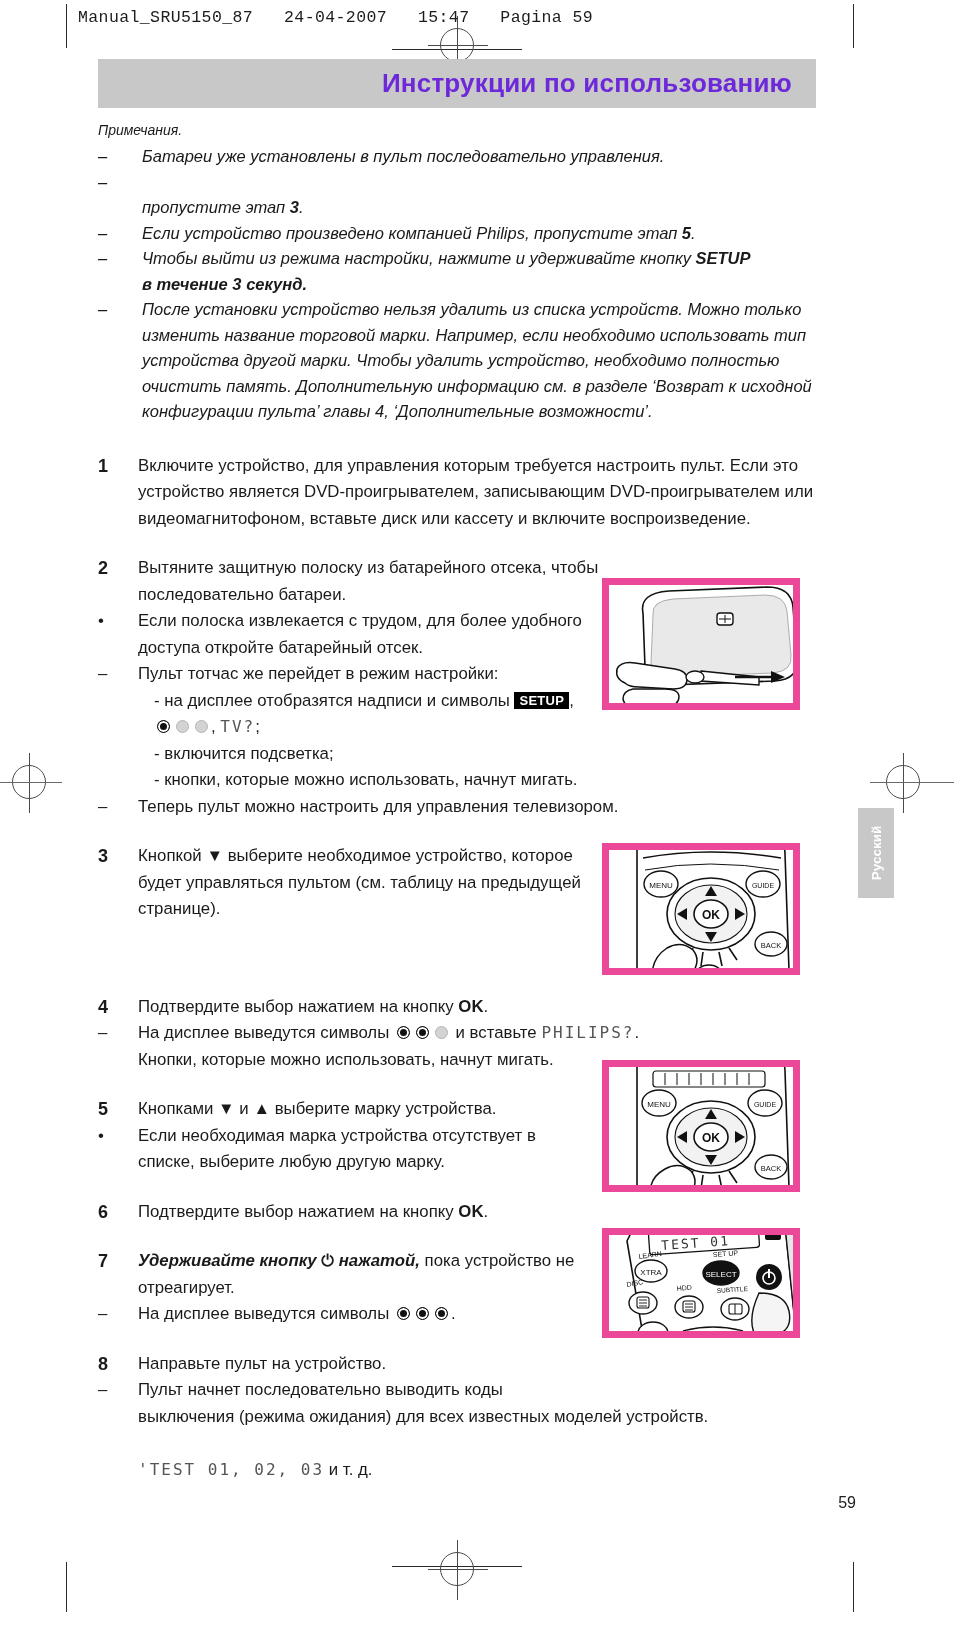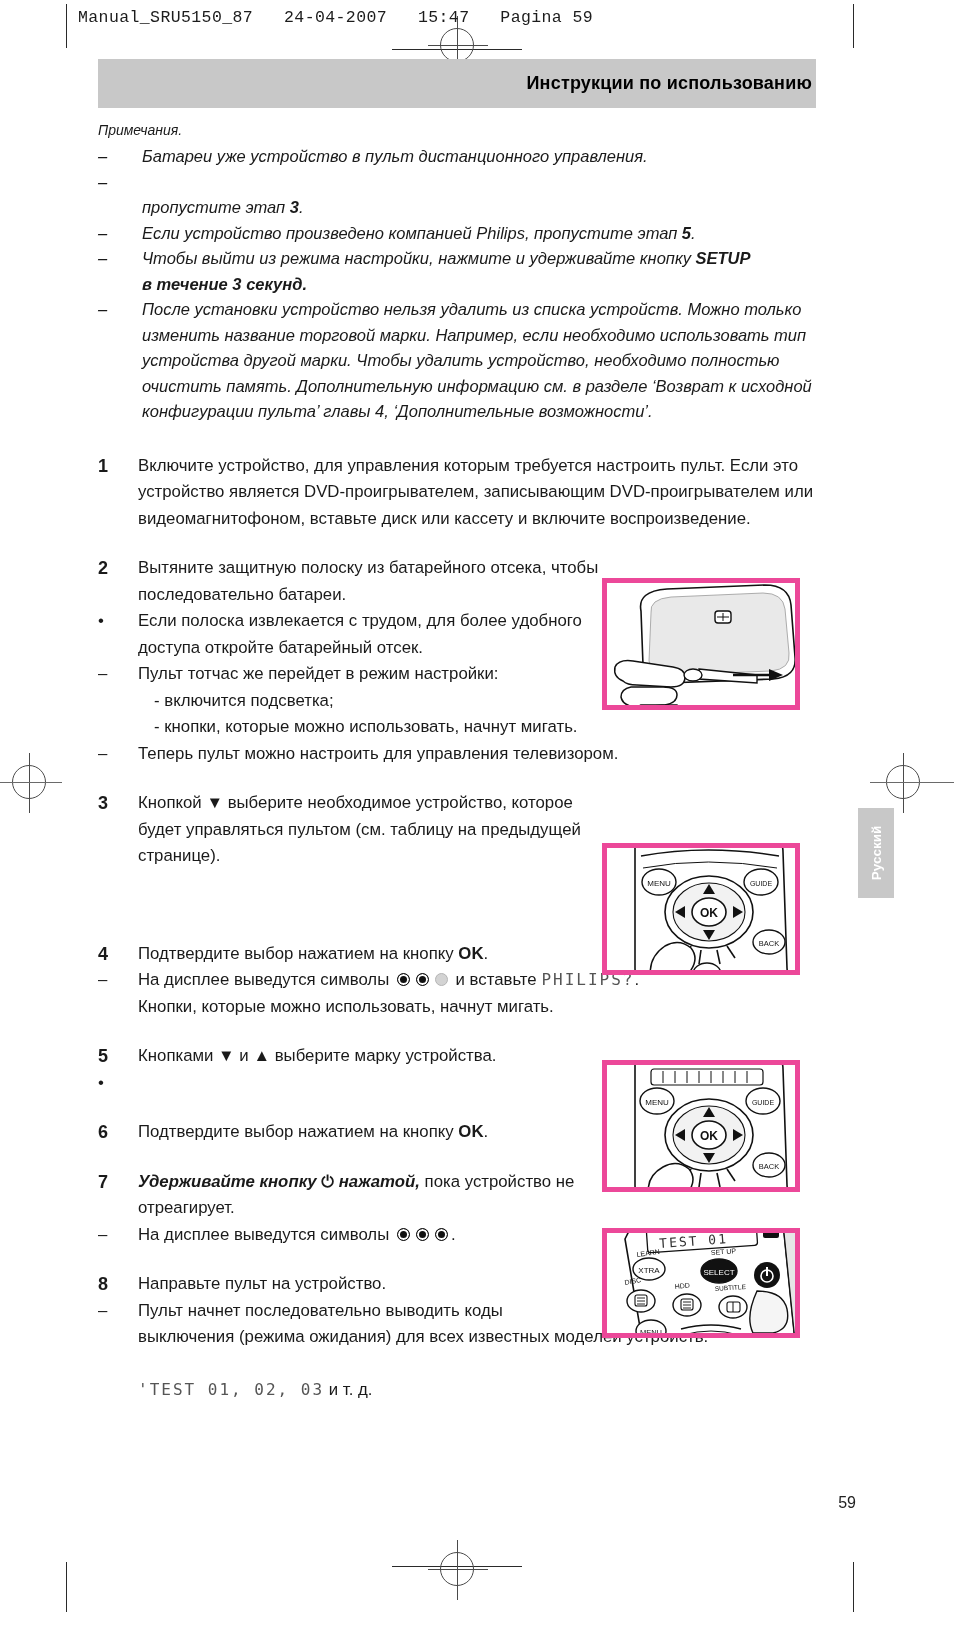--- a/index.html
+++ b/index.html
@@ -35,22 +35,22 @@
     white-space: pre;
   }
 
   
   .titleband {
     position: absolute; left: 98px; top: 59px; width: 718px; height: 49px;
     background: #c8c8c8;
     display: flex; align-items: center; justify-content: flex-end;
   }
   .titleband .t {
-    color: #000000; font-weight: bold; font-size: 18px;
-    letter-spacing: 0.2px; padding-right: 4px;
+    color: #6d28d9; font-weight: bold; font-size: 26px;
+    letter-spacing: 0.2px; padding-right: 24px;
   }
 
   
   .body { position: absolute; left: 98px; top: 118px; width: 722px; }
 
   .note-head {
     font-style: italic; font-size: 14px; line-height: 25px;
     margin-bottom: 1px;
   }
   .note {
@@ -89,21 +89,21 @@
   }
   .dot.full { background: #111; border: 1px solid #111; box-shadow: inset 0 0 0 2px #fff, inset 0 0 0 6px #111; }
   .dot.empty { background: #d3d3d3; border: 1px solid #b5b5b5; }
   .lcd {
     font-family: "DejaVu Sans Mono", "Liberation Mono", monospace;
     font-size: 16px; letter-spacing: 2px; color: #555;
   }
   .pwr { font-size: 16px; font-weight: bold; }
 
   
-  .fig { position: absolute; border: 5px solid #ec4899; background: #14b8a6; overflow: hidden; }
+  .fig { position: absolute; border: 7px solid #ec4899; background: #14b8a6; overflow: hidden; }
 
   
   .sidetab {
     position: absolute; left: 858px; top: 808px; width: 36px; height: 90px;
     background: #c8c8c8;
   }
   .sidetab span {
     position: absolute; left: 50%; top: 50%;
     transform: translate(-50%,-50%) rotate(-90deg);
     color: #fff; font-weight: bold; font-size: 13.5px; white-space: nowrap;
@@ -142,21 +142,21 @@
   <div class="sidetab">
     <span>Русский</span>
   </div>
 
   <div class="body">
 
     <div class="note-head">Примечания.</div>
 
     <div class="note">
       <span class="mk">–</span>
-      <span class="tx">Батареи уже устройство в пульт дистанционного управления.</span>
+      <span class="tx">Батареи уже установлены в пульт последовательно управления.</span>
     </div>
 
     <div class="note">
       <span class="mk">–</span>
       <span class="tx">
         <br>
         <span>пропустите этап </span><span class="bi">3</span><span>.</span>
       </span>
     </div>
 
@@ -192,20 +192,28 @@
       <div class="sub">
         <span class="mk">•</span>
         <span class="tx narrow">Если полоска извлекается с трудом, для более удобного доступа откройте батарейный отсек.</span>
       </div>
       <div class="sub">
         <span class="mk">–</span>
         <span class="tx narrow">Пульт тотчас же перейдет в режим настройки:</span>
       </div>
       <div class="sub">
         <span class="mk"></span>
+        <span class="tx inner">
+          <span>- на дисплее отобразятся надписи и символы </span><span class="setup-badge">SETUP</span>,
+          <br>
+          <span class="dot full"></span><span class="dot empty"></span><span class="dot empty"></span>,&nbsp;<span class="lcd">TV?</span><span>;</span>
+        </span>
+      </div>
+      <div class="sub">
+        <span class="mk"></span>
         <span class="tx inner">- включится подсветка;</span>
       </div>
       <div class="sub">
         <span class="mk"></span>
         <span class="tx inner">- кнопки, которые можно использовать, начнут мигать.</span>
       </div>
       <div class="sub gap-sm">
         <span class="mk">–</span>
         <span class="tx">Теперь пульт можно настроить для управления телевизором.</span>
       </div>
@@ -226,20 +234,21 @@
           <span>Кнопки, которые можно использовать, начнут мигать.</span>
         </span>
       </div>
 
       <div class="step gap">
         <span class="num">5</span>
         <span class="tx narrow2"><span>Кнопками </span><span>▼</span><span> и </span><span>▲</span><span> выберите марку устройства.</span></span>
       </div>
       <div class="sub">
         <span class="mk">•</span>
+        <span class="tx narrow2">Если необходимая марка устройства отсутствует в списке, выберите любую другую марку.</span>
       </div>
 
       <div class="step gap">
         <span class="num">6</span>
         <span class="tx"><span>Подтвердите выбор нажатием на кнопку </span><b>OK</b><span>.</span></span>
       </div>
 
       <div class="step gap">
         <span class="num">7</span>
         <span class="tx narrow2"><span class="bi">Удерживайте кнопку </span><span class="pwr">⏻</span><span class="bi"> нажатой,</span><span> пока устройство не отреагирует.</span></span>

